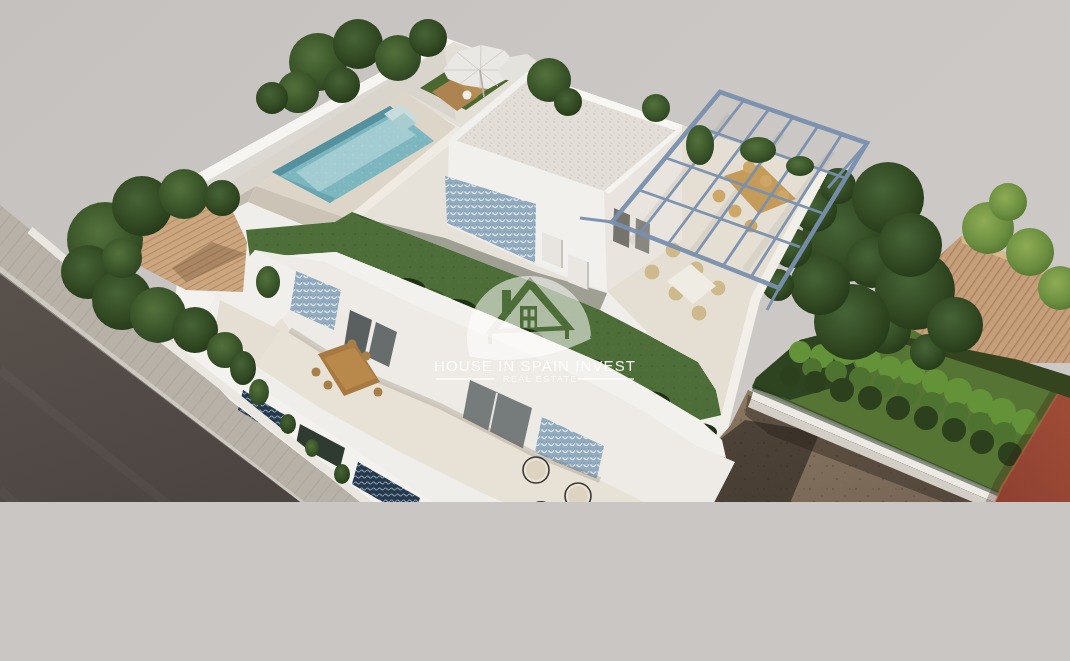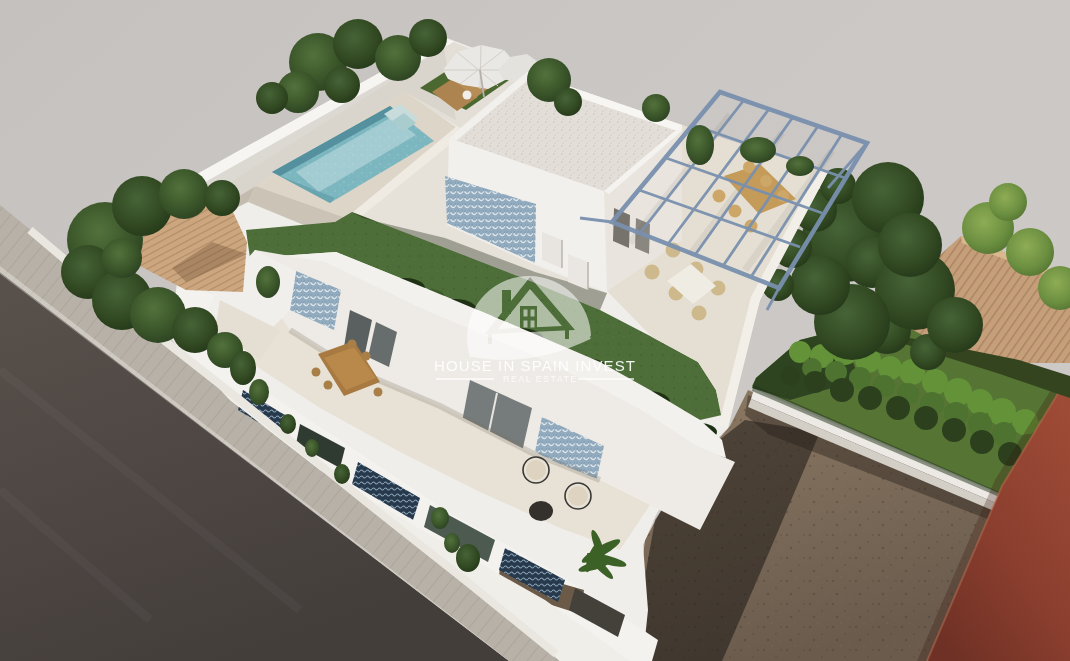--- a/index.html
+++ b/index.html
@@ -1,16 +1,16 @@
 <!DOCTYPE html>
 <html><head>
 <meta charset="utf-8">
 <style>
   html,body{margin:0;padding:0;background:#cac6c3;}
-  #scene{width:1070px;height:661px;overflow:hidden;position:relative;font-family:"Liberation Sans",sans-serif;}
+  #scene{width:1070px;height:502px;overflow:hidden;position:relative;font-family:"Liberation Sans",sans-serif;}
   svg{display:block;}
 </style>
 </head>
 <body>
 <div id="scene">
 <svg width="1070" height="661" viewBox="0 0 1070 661" xmlns="http://www.w3.org/2000/svg">
 <defs>
   <linearGradient id="bgGrad" x1="0" y1="0" x2="1" y2="0.7">
     <stop offset="0" stop-color="#c5c1be"></stop>
     <stop offset="0.5" stop-color="#cbc7c4"></stop>

